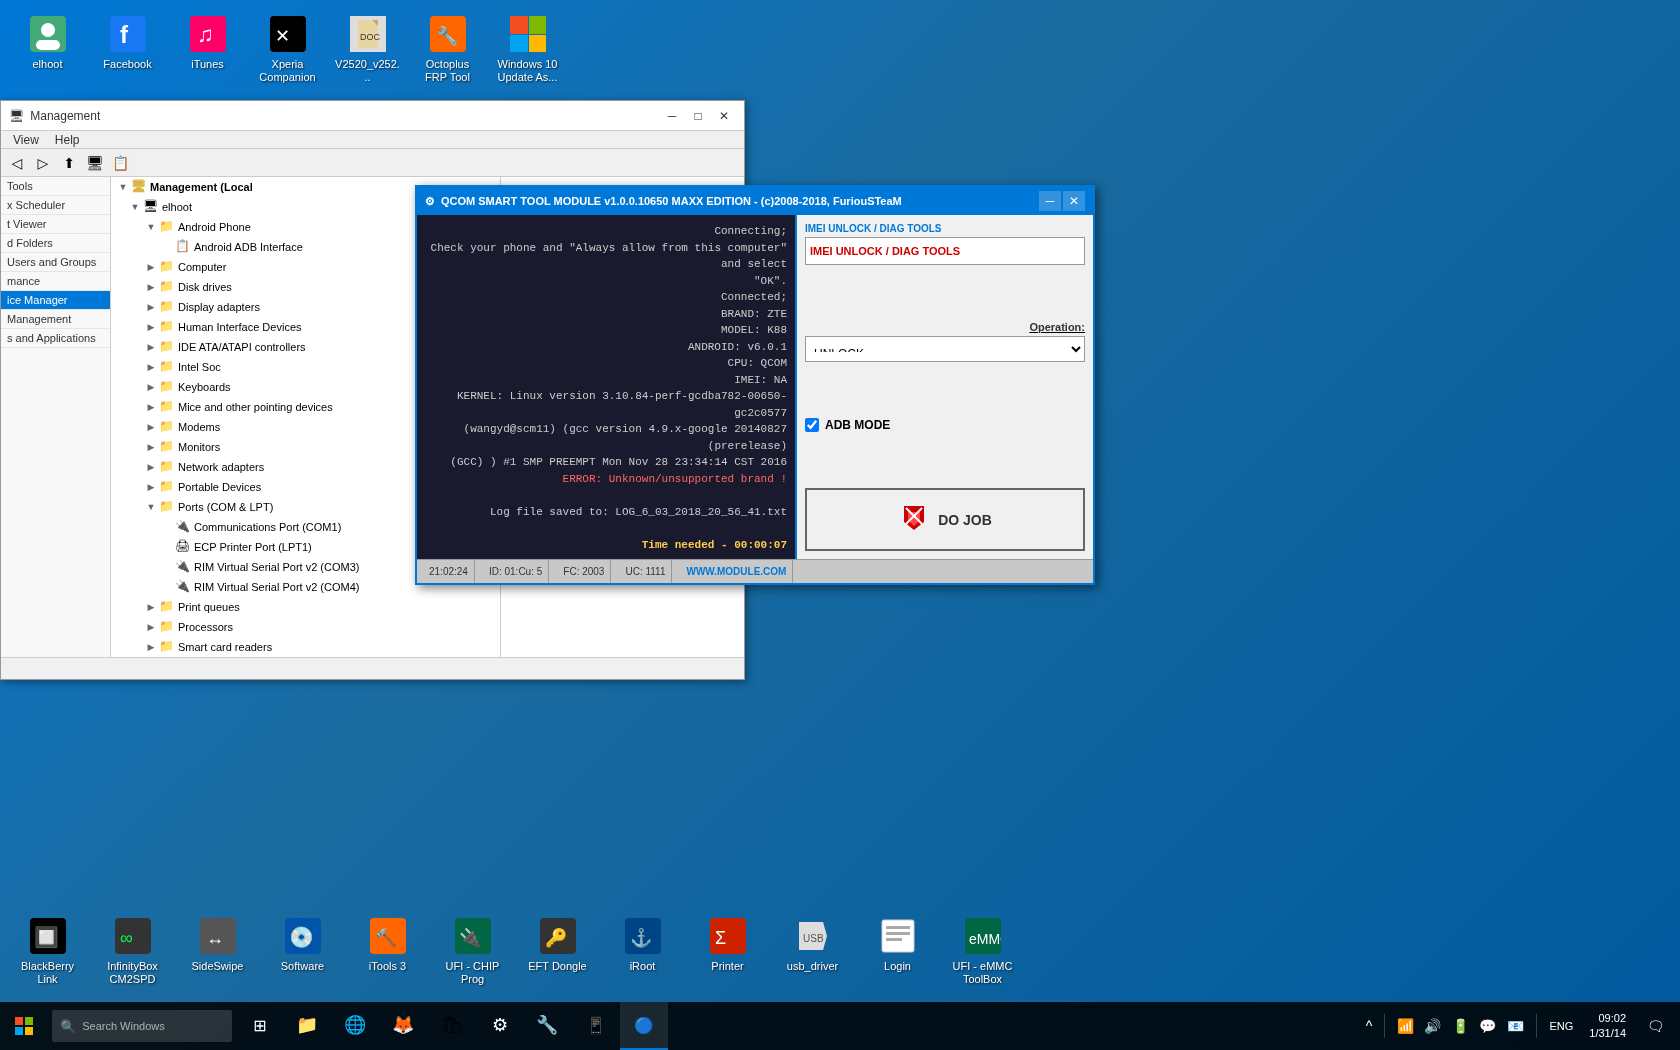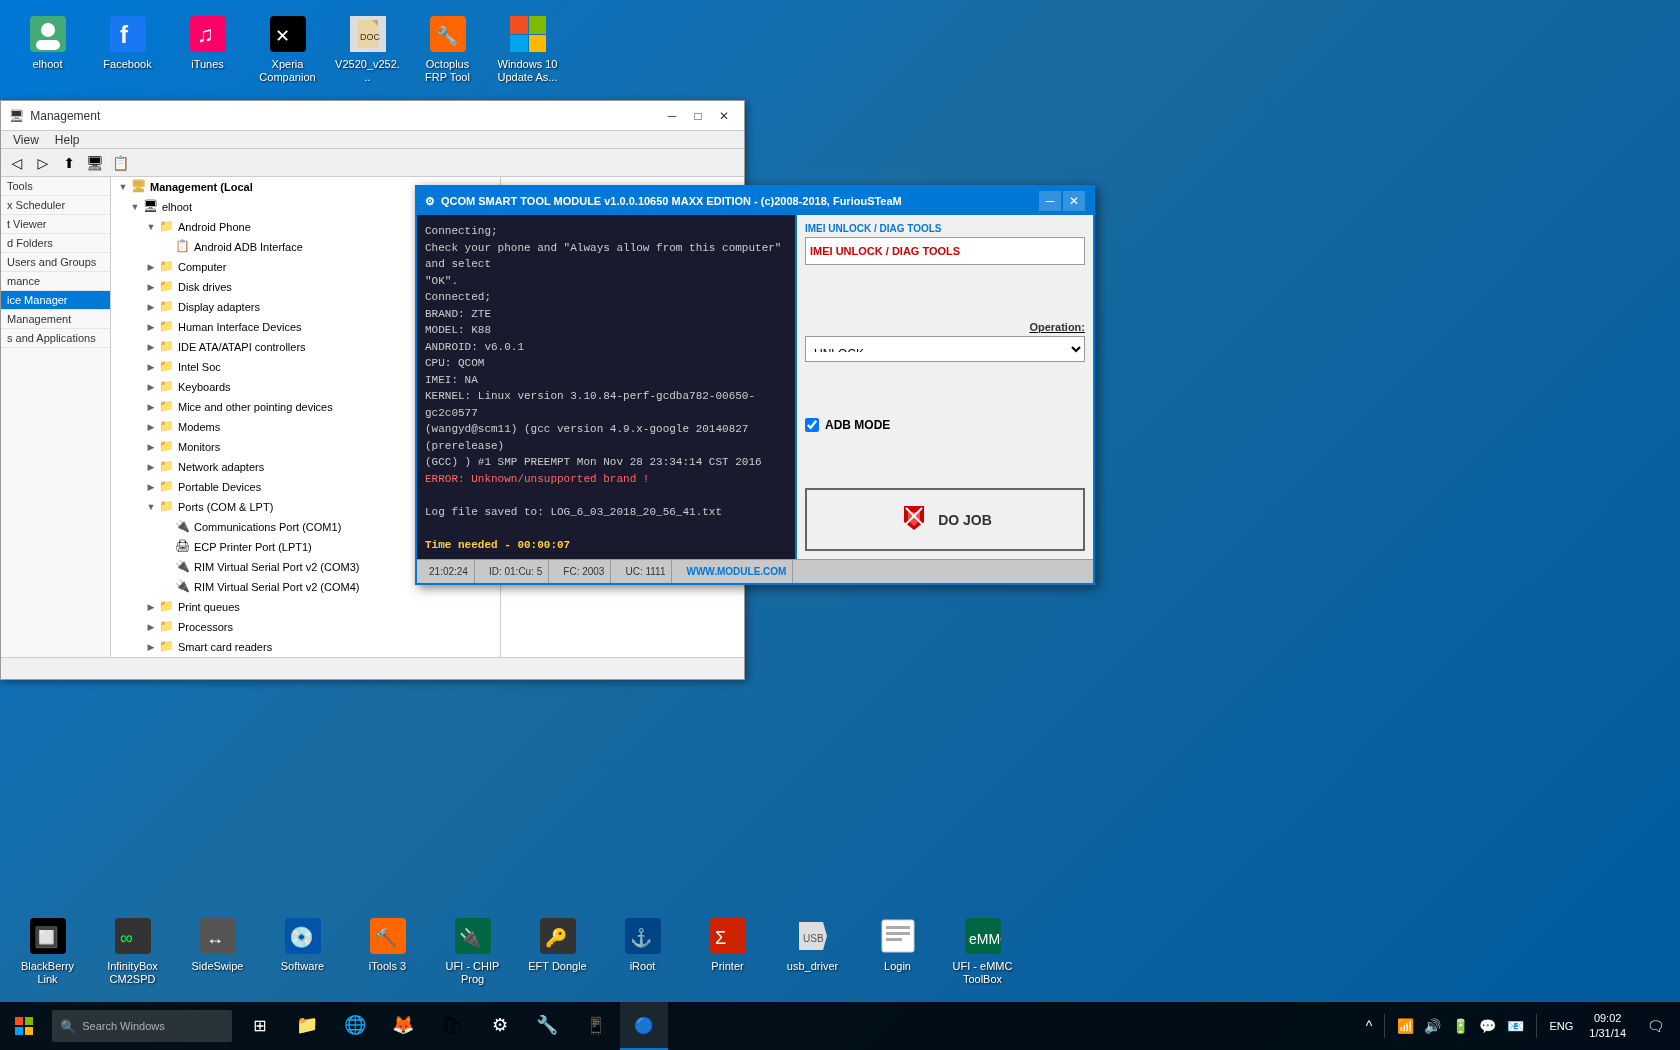--- a/index.html
+++ b/index.html
@@ -113,21 +113,21 @@
     .tray-icon {
       color: white;
       font-size: 14px;
       cursor: pointer;
       padding: 2px;
     }
 
     .tray-clock {
       color: white;
       font-size: 11px;
-      text-align: center;
+      text-align: right;
       cursor: pointer;
       padding: 2px 8px;
       line-height: 1.4;
     }
 
     .taskbar-notif {
       width: 32px;
       height: 48px;
       display: flex;
       align-items: center;
@@ -376,20 +376,21 @@
       font-family: 'Courier New', monospace;
       font-size: 11px;
       color: #cccccc;
       border-right: 2px solid #0078d7;
     }
 
     .qcom-log-line {
       line-height: 1.5;
       white-space: pre-wrap;
       word-break: break-word;
+      text-align: right;
     }
 
     .qcom-right {
       flex: 1;
       background: #f0f0f0;
       display: flex;
       flex-direction: column;
       padding: 8px;
       gap: 8px;
     }

